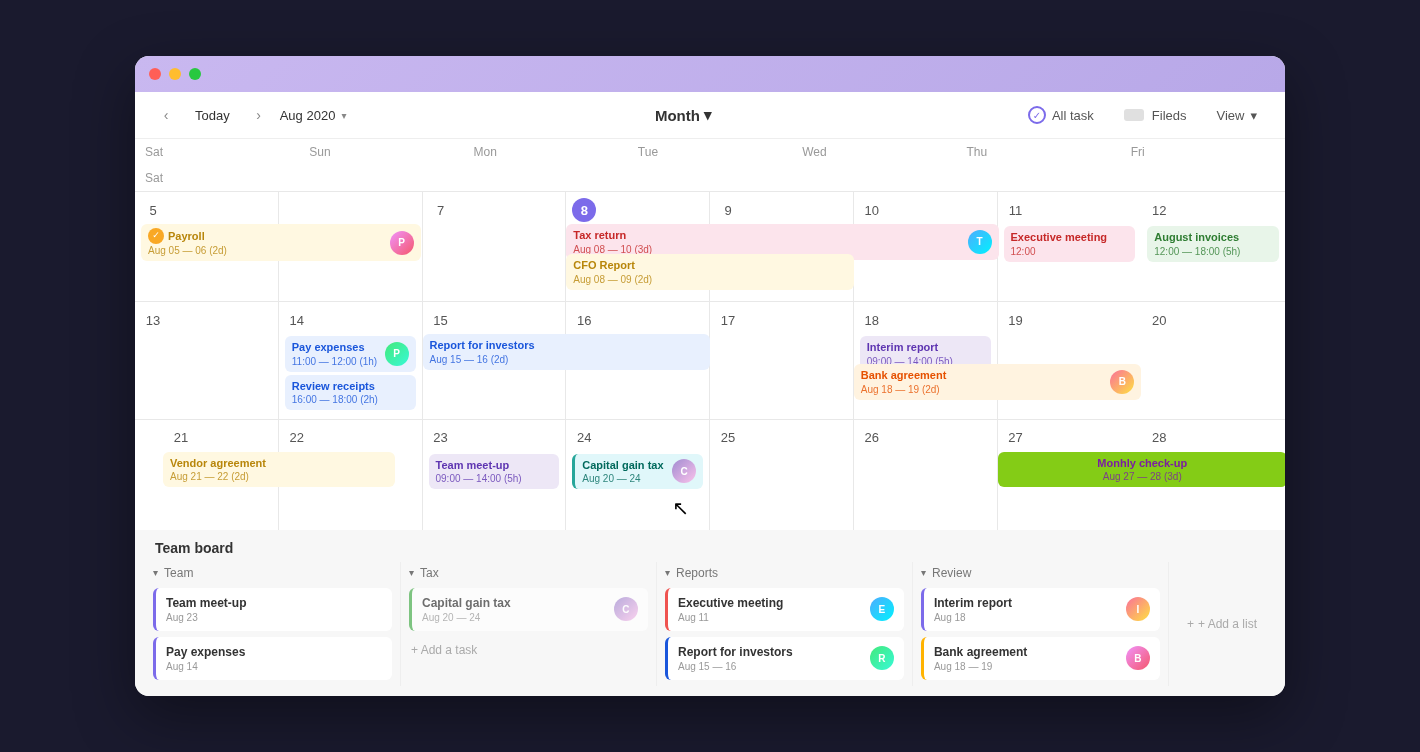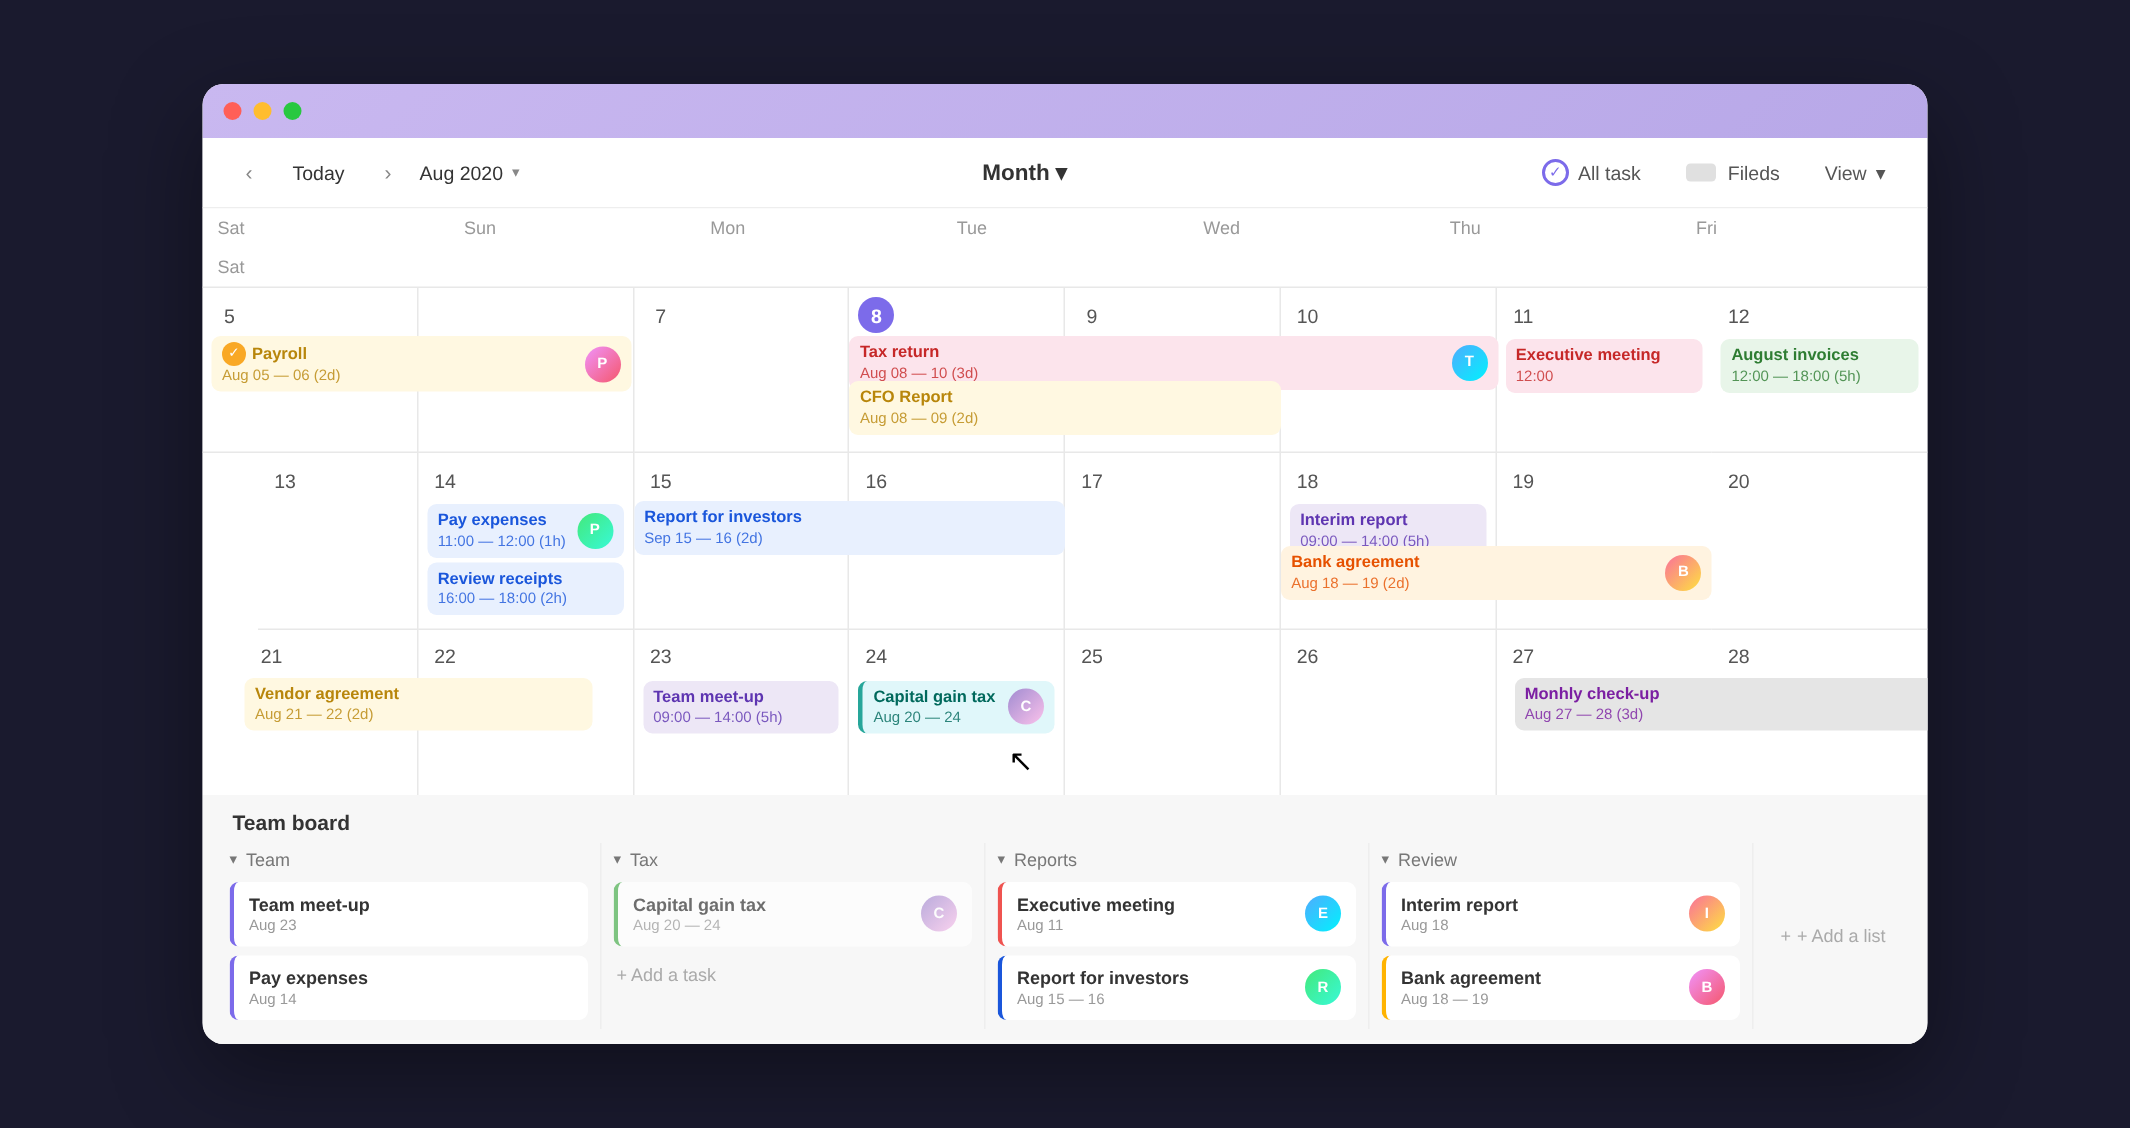--- a/index.html
+++ b/index.html
@@ -308,21 +308,21 @@
             <div class="event-title">August invoices</div>
             <div class="event-sub">12:00 — 18:00 (5h)</div>
           </div>
         </div>
       </div>
     </div>
 
     <div style="position:relative;">
       <div style="display:grid;grid-template-columns:repeat(8,1fr);">
 
-        <div class="cal-cell" style="border-left:none;margin-left:37px;">
+        <div class="cal-cell" style="border-left:none;">
           <div class="date-num">13</div>
         </div>
 
         <div class="cal-cell">
           <div class="date-num">14</div>
 
           <div class="event event-blue" style="display:flex;align-items:center;justify-content:space-between;">
             <div>
               <div class="event-title">Pay expenses</div>
               <div class="event-sub">11:00 — 12:00 (1h)</div>
@@ -334,21 +334,21 @@
             <div class="event-title">Review receipts</div>
             <div class="event-sub">16:00 — 18:00 (2h)</div>
           </div>
         </div>
 
         <div class="cal-cell">
           <div class="date-num">15</div>
 
           <div class="event event-blue" style="position:absolute;top:32px;left:0;width:calc(200% + 2px);z-index:2;">
             <div class="event-title">Report for investors</div>
-            <div class="event-sub">Sep 15 — 16 (2d)</div>
+            <div class="event-sub">Aug 15 — 16 (2d)</div>
           </div>
         </div>
 
         <div class="cal-cell">
           <div class="date-num">16</div>
         </div>
 
         <div class="cal-cell">
           <div class="date-num">17</div>
         </div>
@@ -423,21 +423,21 @@
           <div class="date-num">25</div>
         </div>
 
         <div class="cal-cell" style="border-bottom:none;">
           <div class="date-num">26</div>
         </div>
 
         <div class="cal-cell" style="border-bottom:none;">
           <div class="date-num">27</div>
 
-          <div class="event event-lightpurple" style="position:absolute;top:32px;left:12px;width:calc(200% + 2px);z-index:2;background:#e5e5e5;color:#7b1fa2;">
+          <div class="event event-lightpurple" style="position:absolute;top:32px;left:0;width:calc(200% + 2px);z-index:2;background:#84cc16;color:#7b1fa2;text-align:center;">
             <div class="event-title">Monhly check-up</div>
             <div class="event-sub">Aug 27 — 28 (3d)</div>
           </div>
         </div>
 
         <div class="cal-cell" style="border-right:none;border-bottom:none;">
           <div class="date-num">28</div>
         </div>
       </div>
     </div>

